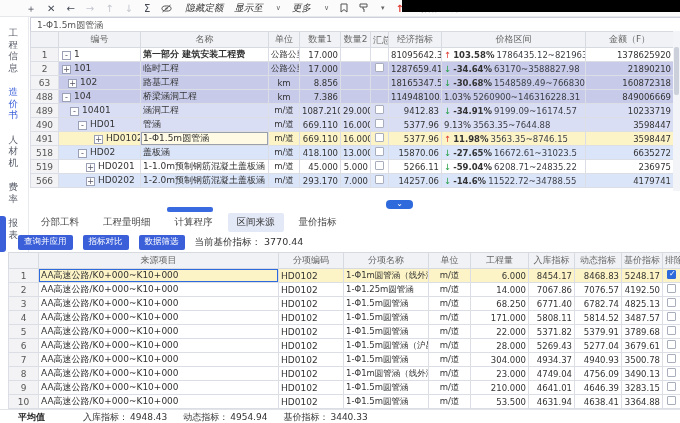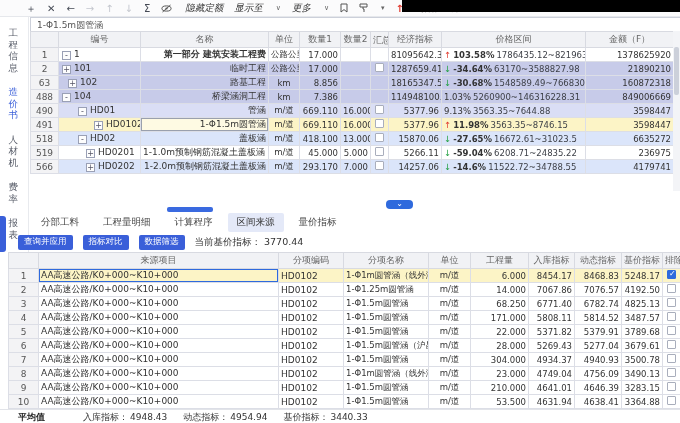--- a/index.html
+++ b/index.html
@@ -34,21 +34,21 @@
   table.grid th{background:#f1f2f5;color:#666;font-weight:normal;text-align:center;
              border-color:#d8dae1;height:15px;font-size:9px;}
   th.v{font-size:8px;line-height:8px;white-space:normal;word-break:break-all;padding:0 4px;}
   .main-grid{position:absolute;left:30px;top:31px;width:643px;}
   .src-grid{position:absolute;left:8px;top:252px;width:672px;}
   .num{text-align:right;}
   .ctr{text-align:center;}
   .rowno{background:#f3f3f5;color:#555;text-align:center;}
   .r-white{background:#fff;} .r-purple{background:#c7cbe9;} .r-lav{background:#dadef5;}
   .r-blue{background:#dbe5fa;} .r-sel{background:#fcf4c6;}
-  td.c-name{white-space:normal;line-height:11px;text-align:right;}
+  td.c-name{white-space:normal;line-height:11px;}
   td.b{font-weight:bold;}
   td.edit-cell{background:#fefae3;box-shadow:inset 0 0 0 1px #9aa0ad;}
   td.small{font-size:8.5px;}
   .exp{display:inline-block;width:9px;height:9px;border:1px solid #9aa0b5;background:#fdfdfd;
        color:#556;font-size:8px;line-height:7px;text-align:center;margin-right:3px;
        vertical-align:-1px;box-sizing:border-box;cursor:pointer;}
   .cb{display:inline-block;width:9px;height:9px;border:1px solid #a9aebc;background:#fff;
       border-radius:1px;box-sizing:border-box;position:relative;cursor:pointer;}
   .cb.on{background:#2f6add;border-color:#2f6add;}
   .cb.on::after{content:"\2713";color:#fff;font-size:8px;position:absolute;left:1px;top:-2px;}
@@ -223,20 +223,32 @@
           <td class="c-name">桥梁涵洞工程</td>
           <td class="ctr small">km</td>
           <td class="num small">7.386</td>
           <td class="num small"></td>
           <td class="ctr"></td>
           <td class="num small">114948100.3</td>
           <td class="small range-cell"><span>1.03%</span><span class="rng">5260900~146316228.31</span></td>
           <td class="num small">849006669</td>
         </tr>
         <tr class="r-lav">
+          <td class="rowno">489</td>
+          <td style="padding-left: 11px;"><span class="exp">-</span><span>10401</span></td>
+          <td class="c-name">涵洞工程</td>
+          <td class="ctr small">m/道</td>
+          <td class="num small">1087.210</td>
+          <td class="num small">29.000</td>
+          <td class="ctr"><span class="cb"></span></td>
+          <td class="num small">9412.83</td>
+          <td class="small range-cell"><span class="a-dn">↓</span><span class="pct-b">-34.91%</span><span class="rng">9199.09~16174.57</span></td>
+          <td class="num small">10233719</td>
+        </tr>
+        <tr class="r-lav">
           <td class="rowno">490</td>
           <td style="padding-left: 19px;"><span class="exp">-</span><span>HD01</span></td>
           <td class="c-name">管涵</td>
           <td class="ctr small">m/道</td>
           <td class="num small">669.110</td>
           <td class="num small">16.000</td>
           <td class="ctr"><span class="cb"></span></td>
           <td class="num small">5377.96</td>
           <td class="small range-cell"><span>9.13%</span><span class="rng">3563.35~7644.88</span></td>
           <td class="num small">3598447</td>

